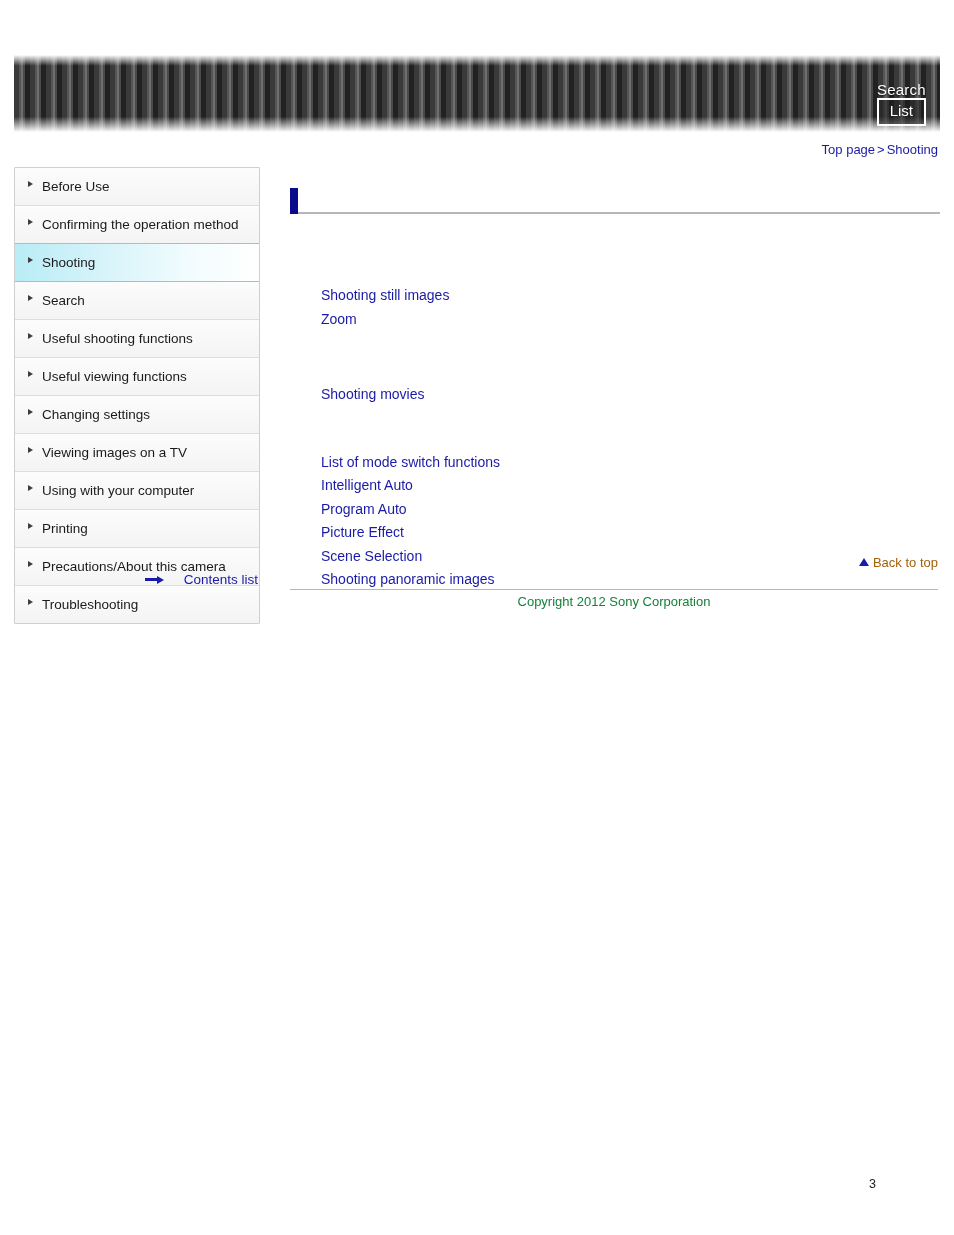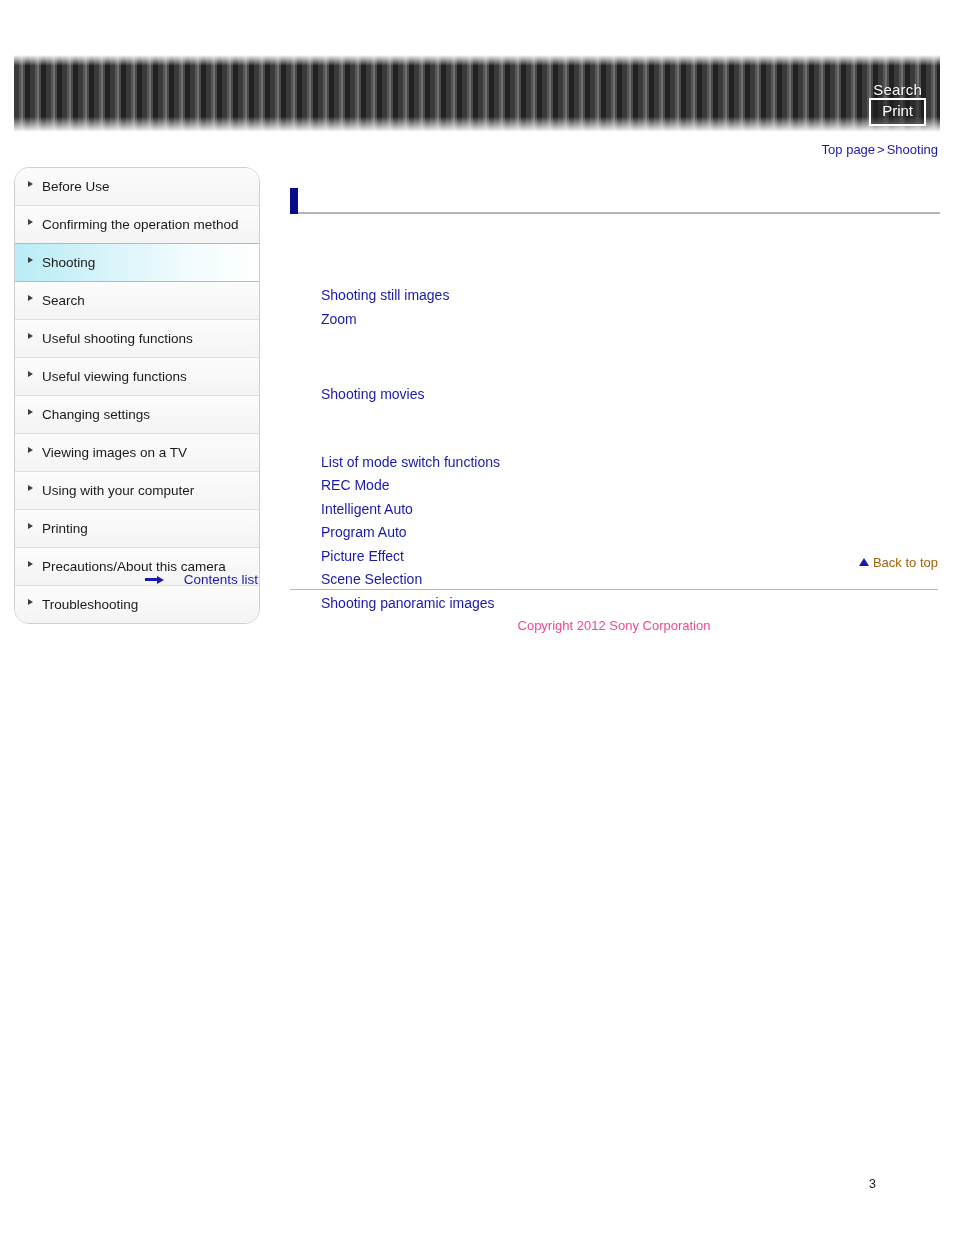--- a/index.html
+++ b/index.html
@@ -72,21 +72,21 @@
   }
   .breadcrumb .sep { color: #1a1aa8; margin: 0 2px; }
 
   
   .sidebar {
     position: absolute;
     left: 14px;
     top: 167px;
     width: 244px;
     border: 1px solid #cfcfcf;
-    border-radius: 15px;
+    border-radius: 1px;
     background: linear-gradient(to right, #f3f3f3 0%, #fbfbfb 55%, #f4f4f4 100%);
     overflow: hidden;
   }
   .nav-item {
     position: relative;
     border-bottom: 1px solid #dedede;
     padding: 9px 10px 9px 27px;
     font-size: 13.5px;
     color: #1a1a1a;
     line-height: 19px;
@@ -226,43 +226,43 @@
     position: absolute;
     left: 290px;
     top: 589px;
     width: 648px;
     height: 1px;
     background: #b6b6b6;
   }
   .copyright {
     position: absolute;
     left: 290px;
-    top: 618px;
+    top: 594px;
     width: 648px;
     text-align: center;
     font-size: 13px;
-    color: #ec4899;
+    color: #15803d;
   }
 
   
   .page-number {
     position: absolute;
     right: 78px;
     top: 1177px;
     font-size: 12.5px;
     color: #1a1a1a;
   }
 </style>
 </head>
 <body>
 
 <div class="header-banner">
   <div class="header-actions">
     <span class="search-label">Search</span>
-    <span class="print-button">Print</span>
+    <span class="print-button">List</span>
   </div>
 </div>
 
 <div class="breadcrumb">
   <a href="#" class="crumb" style="color:#1a1aa8;text-decoration:none;margin-top:30px;">Top page</a><span class="sep">&gt;</span><a href="#" class="crumb" style="color:#1a1aa8;text-decoration:none;">Shooting</a>
 </div>
 
 <nav class="sidebar" id="sidebar">
     <div class="nav-item"><span class="bullet"></span><span>Before Use</span></div>
     <div class="nav-item"><span class="bullet"></span><span>Confirming the operation method</span></div>
@@ -298,21 +298,20 @@
       </div>
       <div class="spacer-sm"></div>
       <div class="link-section">
         <div class="section-heading"></div>
         <a class="content-link" href="#">Shooting movies</a>
       </div>
       <div class="spacer-xs"></div>
       <div class="link-section">
         <div class="section-heading"></div>
         <a class="content-link" href="#">List of mode switch functions</a>
-        <a class="content-link" href="#">REC Mode</a>
         <a class="content-link" href="#">Intelligent Auto</a>
         <a class="content-link" href="#">Program Auto</a>
         <a class="content-link" href="#">Picture Effect</a>
         <a class="content-link" href="#">Scene Selection</a>
         <a class="content-link" href="#">Shooting panoramic images</a>
       </div>
     </div>
 </main>
 
 <div class="back-to-top-row">

